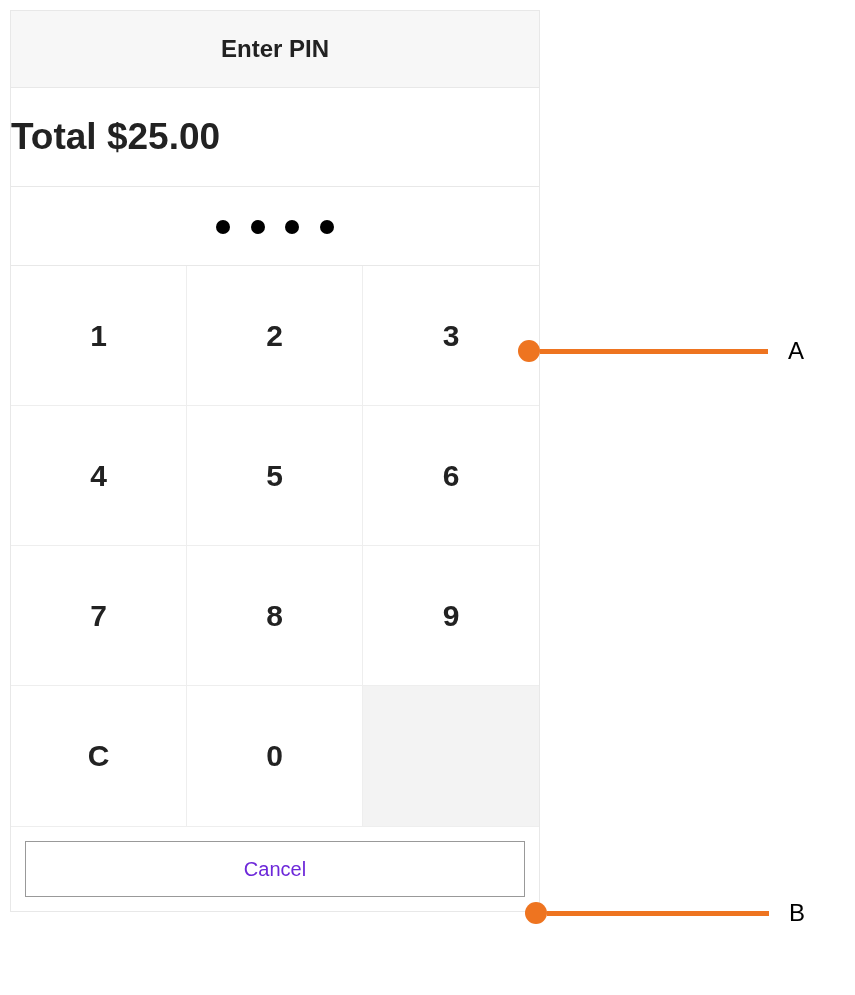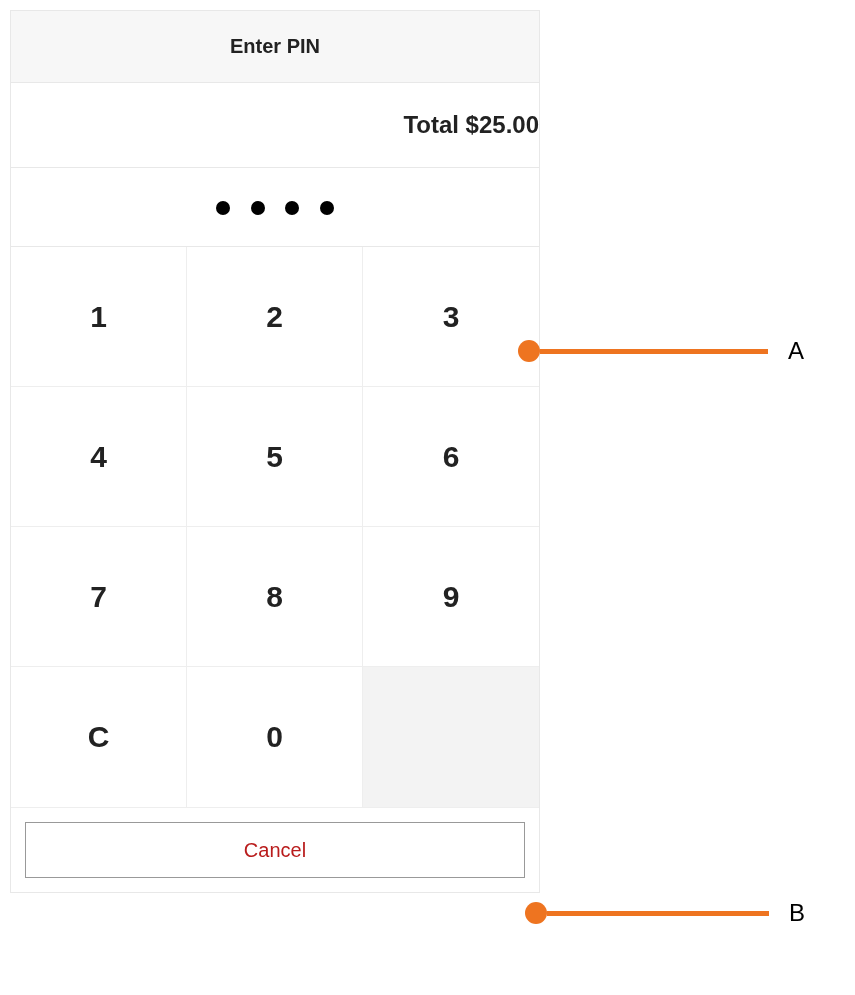--- a/index.html
+++ b/index.html
@@ -20,28 +20,28 @@
       top: 10px;
       width: 530px;
       border: 1px solid #e8e8e8;
       background: #ffffff;
     }
     .title-bar {
       background: #f7f7f7;
       padding: 24px 0;
       text-align: center;
       border-bottom: 1px solid #e8e8e8;
-      font-size: 20px;
+      font-size: 24px;
       font-weight: 600;
       color: #222;
     }
     .total-bar {
       padding: 28px 0;
-      text-align: right;
-      font-size: 24px;
+      text-align: left;
+      font-size: 37px;
       font-weight: 700;
       color: #222;
       border-bottom: 1px solid #e8e8e8;
       background: #ffffff;
     }
     .pin-display {
       padding: 30px 0;
       text-align: center;
       border-bottom: 1px solid #e8e8e8;
       background: #ffffff;
@@ -97,21 +97,21 @@
       display: flex;
       align-items: center;
       justify-content: center;
       font-size: 20px;
       cursor: pointer;
       user-select: none;
     }
     .btn-cancel {
       border: 1px solid #999;
       background: #ffffff;
-      color: #b91c1c;
+      color: #6d28d9;
       font-weight: 500;
     }
     .btn-enter {
       background: #ee7420;
       color: #ffffff;
       font-weight: 600;
       border: none;
     }
     .callout {
       position: absolute;

